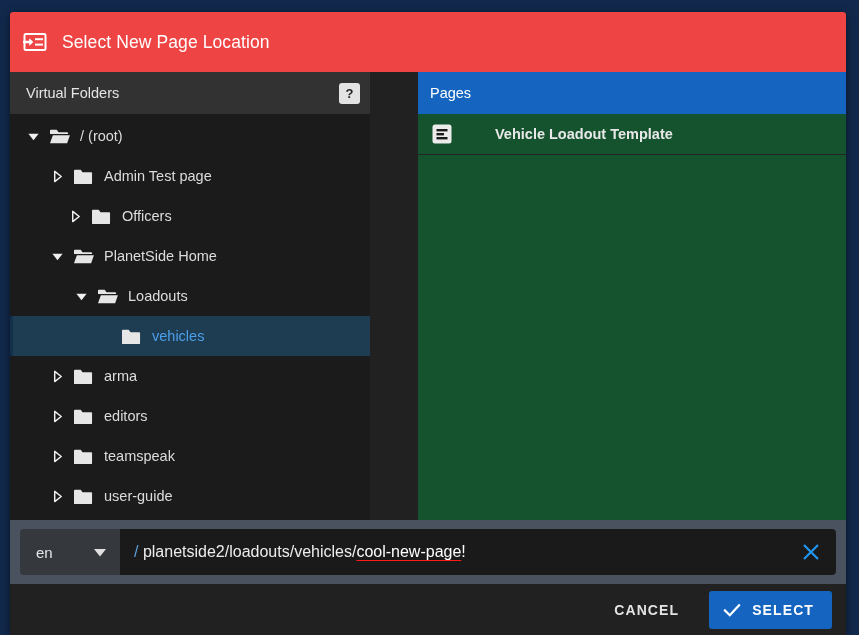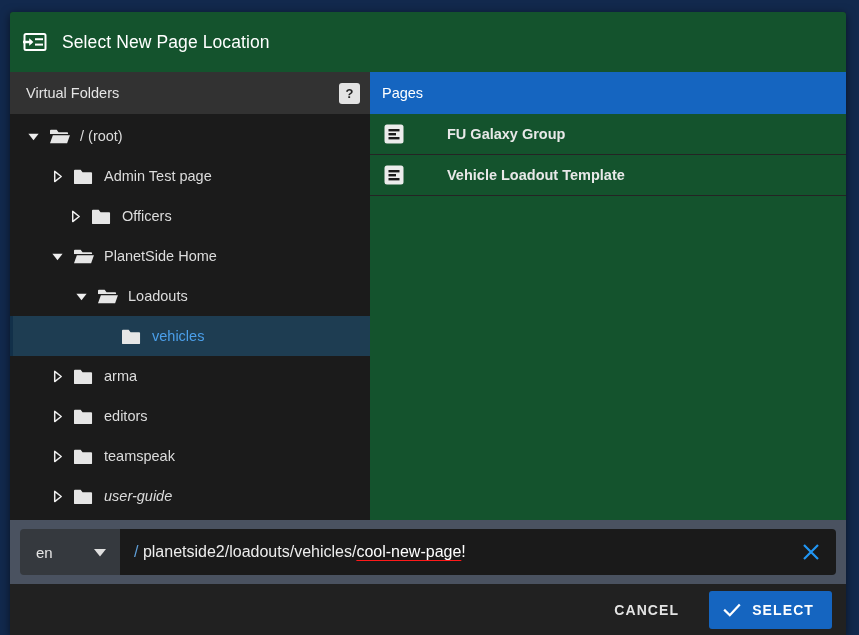--- a/index.html
+++ b/index.html
@@ -31,21 +31,21 @@
     overflow: hidden;
     box-shadow: 0 2px 10px rgba(0,0,0,.55);
     display: flex;
     flex-direction: column;
   }
 
   
   #titlebar {
     height: 60px;
     flex: 0 0 60px;
-    background: #14532d;
+    background: #ef4444;
     display: flex;
     align-items: center;
     padding-left: 12px;
     box-sizing: border-box;
   }
   #titlebar .ticon {
     width: 26px;
     height: 26px;
     margin-right: 14px;
     display: block;
@@ -54,20 +54,21 @@
     color: #ffffff;
     font-size: 17.5px;
     letter-spacing: .1px;
   }
 
   
   #columns {
     display: flex;
     flex: 0 0 auto;
     height: 448px;
+    gap: 48px;
   }
 
   
   #treepanel {
     width: 360px;
     flex: 0 0 360px;
     background: #1b1b1b;
     display: flex;
     flex-direction: column;
     position: relative;
@@ -439,52 +440,41 @@
                 <path d="M4 1.5 L4 12.5 L11 7 Z" fill="none" stroke="#efefef" stroke-width="1.6" stroke-linejoin="round"></path>
               </svg>
             </span>
             <span class="folderico">
               <svg viewBox="0 0 22 20" width="21" height="19">
                 <path d="M1 17 V4 a1 1 0 0 1 1-1 h6 l2 2.4 h9 a1 1 0 0 1 1 1 V17 a1 1 0 0 1 -1 1 H2 a1 1 0 0 1 -1 -1 Z" fill="#e6e6e6"></path>
               </svg>
             </span>
             <span class="tlabel">teamspeak</span>
           </div>
-          <div class="trow" style="padding-left: 38px; font-style: italic;">
+          <div class="trow" style="padding-left: 38px;">
             <span class="caret">
               <svg viewBox="0 0 14 14" width="13" height="13">
                 <path d="M4 1.5 L4 12.5 L11 7 Z" fill="none" stroke="#efefef" stroke-width="1.6" stroke-linejoin="round"></path>
               </svg>
             </span>
             <span class="folderico">
               <svg viewBox="0 0 22 20" width="21" height="19">
                 <path d="M1 17 V4 a1 1 0 0 1 1-1 h6 l2 2.4 h9 a1 1 0 0 1 1 1 V17 a1 1 0 0 1 -1 1 H2 a1 1 0 0 1 -1 -1 Z" fill="#e6e6e6"></path>
               </svg>
             </span>
             <span class="tlabel">user-guide</span>
           </div>
         </div>
     </div>
 
     <div id="pagespanel">
       <div id="pageshead">
         <span class="htxt">Pages</span>
       </div>
       <div id="pagesbody">
-          <div class="prow">
-            <span class="pageico">
-              <svg viewBox="0 0 20 20" width="20" height="20">
-                <rect x="0.5" y="0.5" width="19" height="19" rx="2.5" fill="#ececec"></rect>
-                <rect x="4.5" y="5" width="11" height="2.4" fill="#1b1b1b"></rect>
-                <rect x="4.5" y="9" width="7.5" height="2.4" fill="#1b1b1b"></rect>
-                <rect x="4.5" y="13" width="11" height="2.4" fill="#1b1b1b"></rect>
-              </svg>
-            </span>
-            <span class="plabel">FU Galaxy Group</span>
-          </div>
           <div class="prow">
             <span class="pageico">
               <svg viewBox="0 0 20 20" width="20" height="20">
                 <rect x="0.5" y="0.5" width="19" height="19" rx="2.5" fill="#ececec"></rect>
                 <rect x="4.5" y="5" width="11" height="2.4" fill="#1b1b1b"></rect>
                 <rect x="4.5" y="9" width="7.5" height="2.4" fill="#1b1b1b"></rect>
                 <rect x="4.5" y="13" width="11" height="2.4" fill="#1b1b1b"></rect>
               </svg>
             </span>
             <span class="plabel">Vehicle Loadout Template</span>

